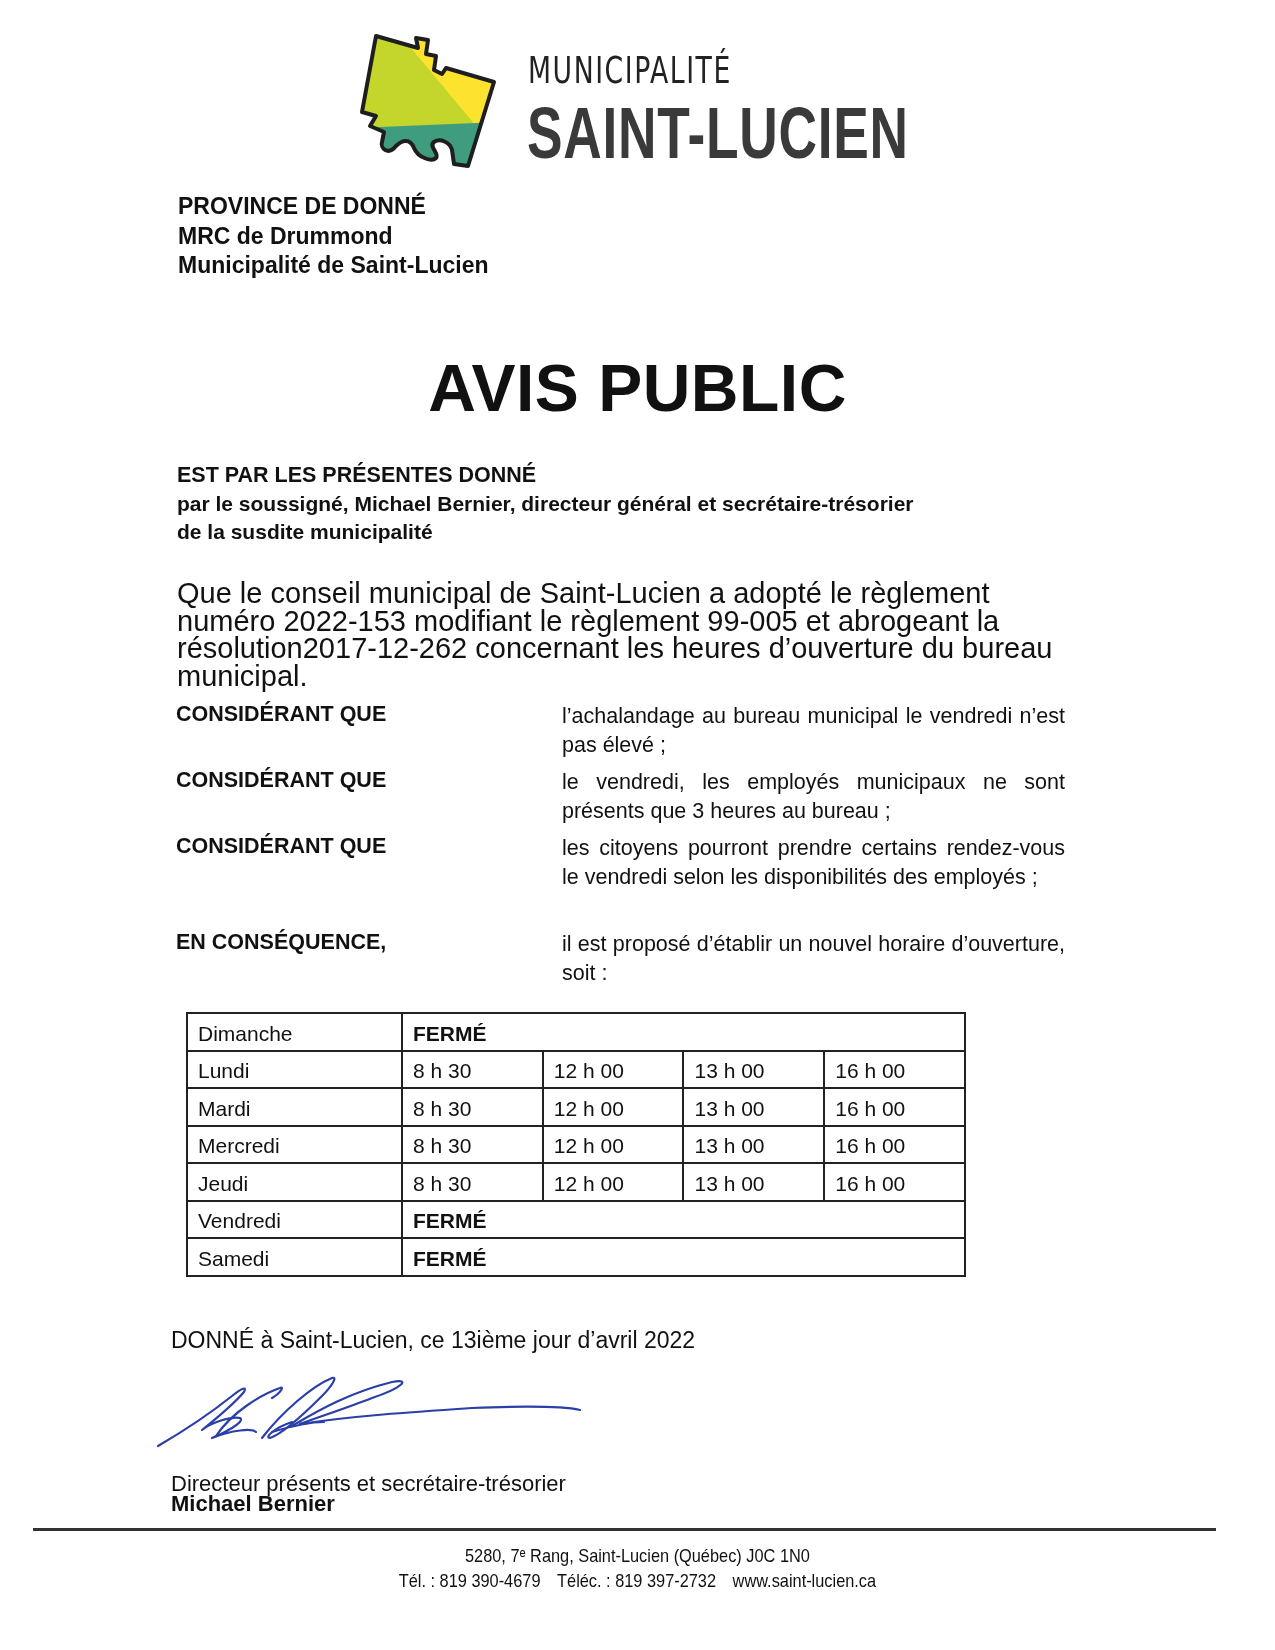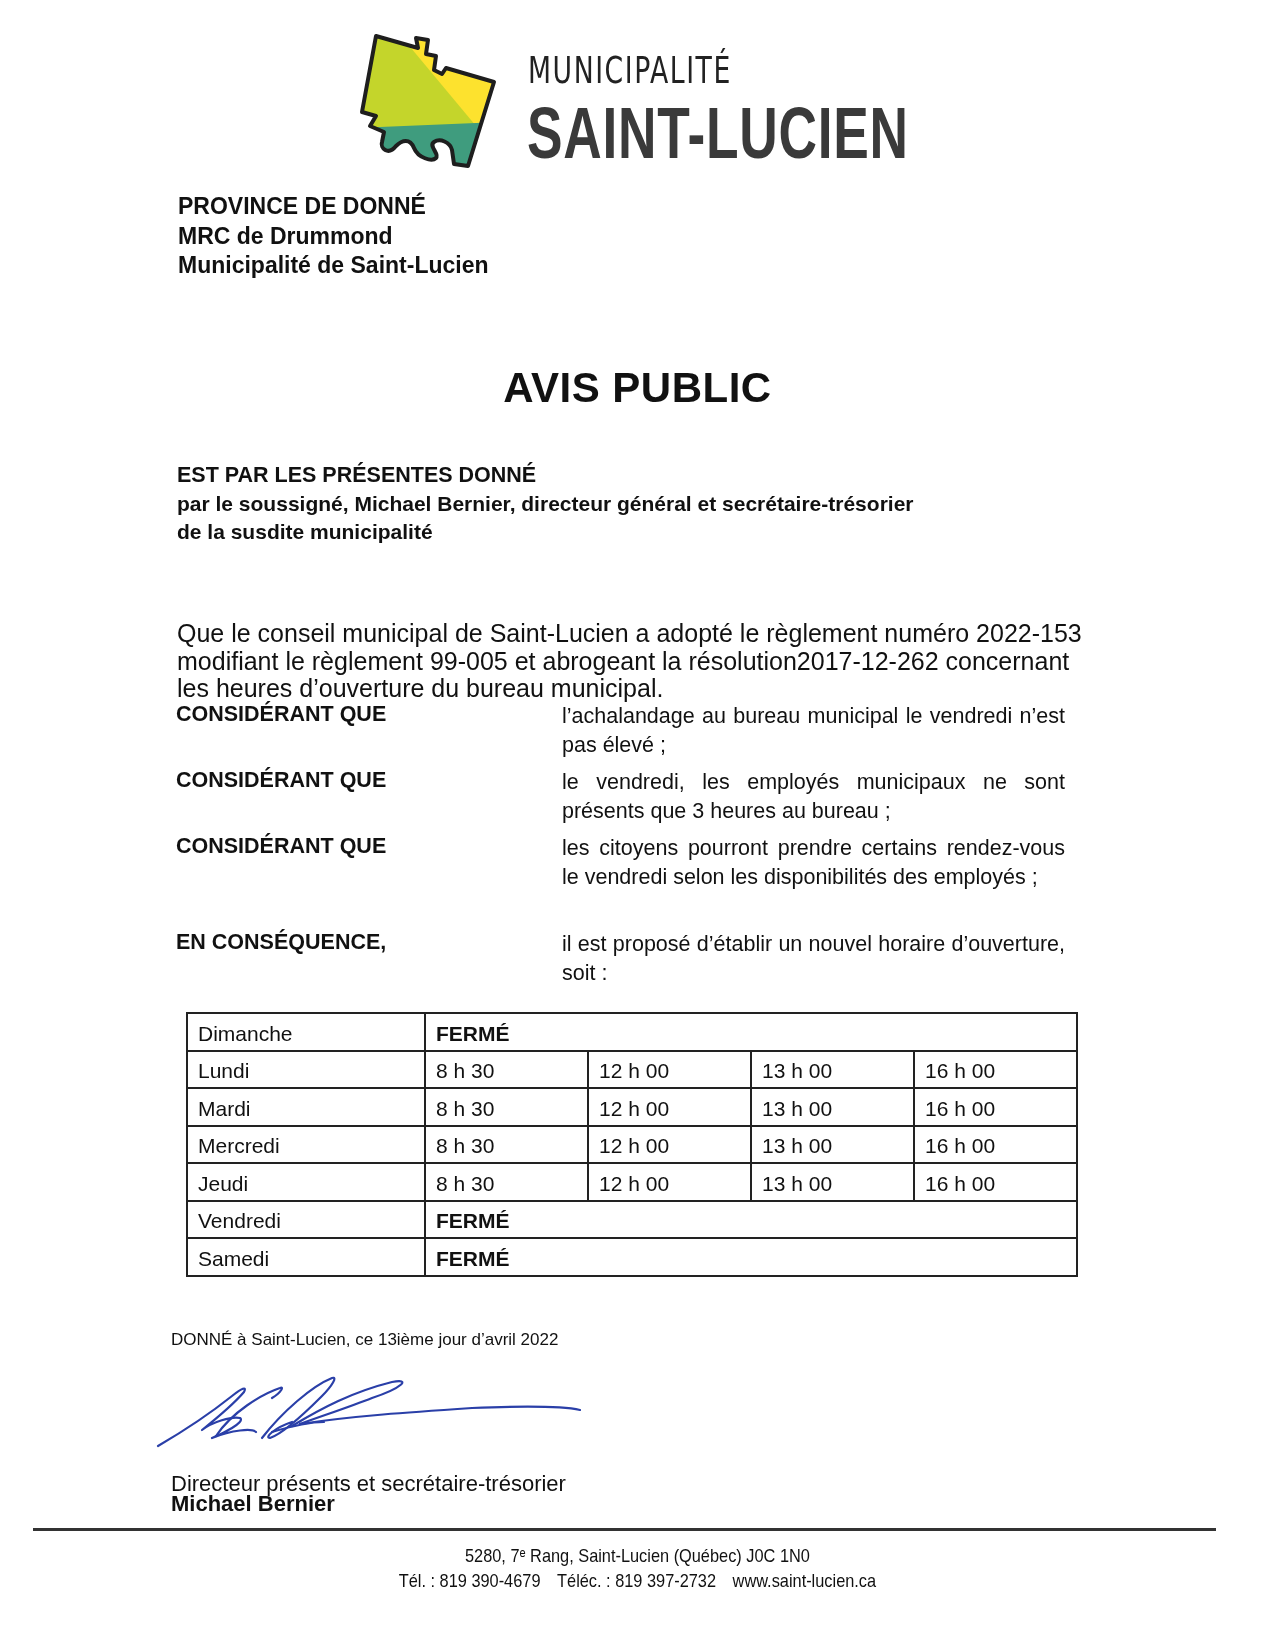--- a/index.html
+++ b/index.html
@@ -13,37 +13,37 @@
       transform: scaleX(0.78); transform-origin: left top; line-height: 44px;
     }
     .brand-big {
       left: 527px; top: 96px; font-family: "Liberation Sans", sans-serif;
       font-size: 72px; font-weight: 700; color: #3a3a3a; letter-spacing: 1px;
       transform: scaleX(0.74); transform-origin: left top; line-height: 74px;
     }
     .hdr-lines { left: 178px; top: 192px; font-size: 23px; font-weight: 700; line-height: 29.5px; }
     .title {
       left: 0; width: 1275px; top: 350px; text-align: center;
-      font-size: 42px; font-weight: 700; letter-spacing: 0.5px; line-height: 76px;
+      font-size: 66px; font-weight: 700; letter-spacing: 0.5px; line-height: 76px;
     }
     .given { left: 177px; top: 461px; font-size: 21px; font-weight: 700; line-height: 28.5px; }
     .given .l1 { font-size: 21.5px; }
-    .para { left: 177px; top: 580px; width: 905px; font-size: 25px; line-height: 27.5px; margin-top: 40px; }
+    .para { left: 177px; top: 580px; width: 905px; font-size: 29px; line-height: 27.5px; }
     .cons { left: 176px; width: 905px; font-size: 21.5px; line-height: 29px; }
     .cons .lbl { position: absolute; left: 0; top: 0; font-weight: 700; }
     .cons .txt { position: absolute; left: 386px; top: 2px; width: 503px; text-align: justify; text-align-last: left; }
     table.sched {
-      left: 186px; top: 1012px; width: 892px; border-collapse: collapse;
+      left: 186px; top: 1012px; width: 780px; border-collapse: collapse;
       font-size: 21px;
     }
     table.sched td { border: 2px solid #222; height: 37.5px; padding: 4px 10px 0 10px; vertical-align: middle; }
     table.sched td.day { width: 238px; }
     table.sched td.ferme { font-weight: 700; }
     table.sched td.t { width: 163px; }
-    .donne { left: 171px; top: 1326px; font-size: 17px; line-height: 28px; }
+    .donne { left: 171px; top: 1326px; font-size: 23px; line-height: 28px; }
     .sig { left: 152px; top: 1372px; width: 440px; height: 78px; }
     .signame { left: 171px; top: 1490px; font-size: 22px; font-weight: 700; line-height: 28px; }
     .sigtitle { left: 171px; top: 1470px; font-size: 22px; line-height: 28px; }
     .rule { left: 33px; top: 1528px; width: 1183px; height: 3px; background: #333; }
     .foot1, .foot2 {
       left: 0; width: 1275px; text-align: center; font-size: 19px; line-height: 24px;
       font-family: "Liberation Sans", sans-serif; transform: scaleX(0.86); transform-origin: 637px 0;
     }
     .foot1 { top: 1544px; }
     .foot2 { top: 1569px; }

